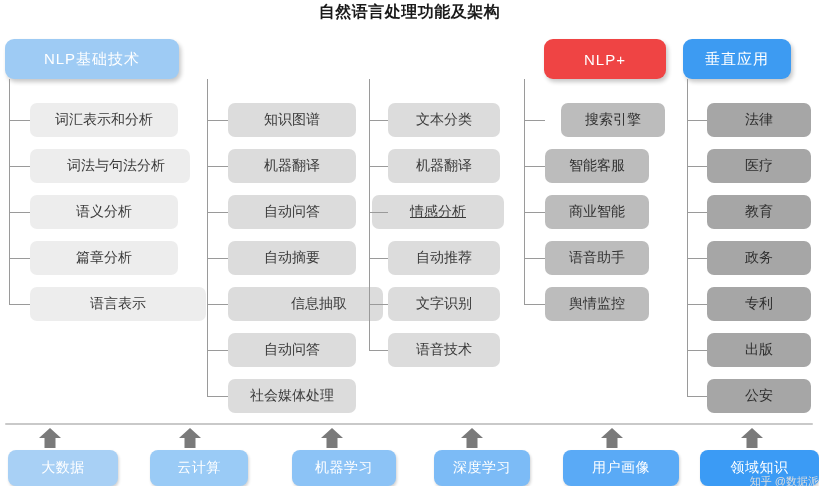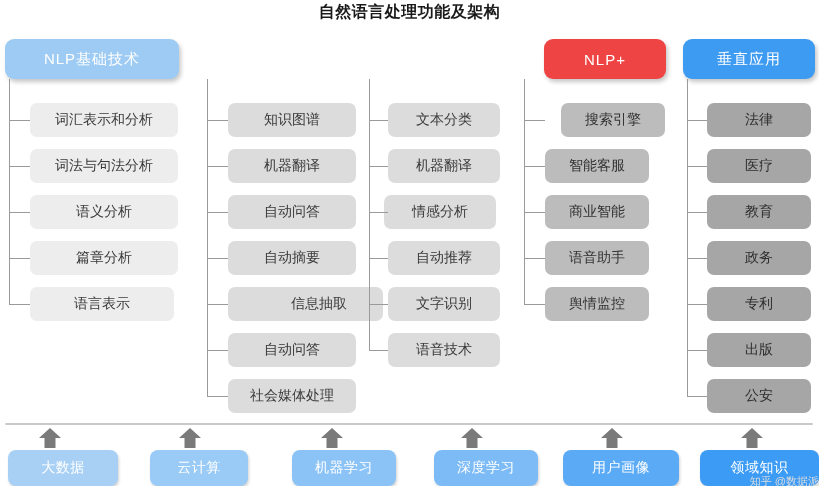--- a/index.html
+++ b/index.html
@@ -23,21 +23,21 @@
   
   .hdr{
     position:absolute;height:40px;border-radius:9px;
     display:flex;align-items:center;justify-content:center;
     color:#ffffff;font-size:15px;letter-spacing:1px;
     box-shadow:2px 3px 4px rgba(0,0,0,.22);
   }
   .hdr-c1{left:5px;top:39px;width:174px;background:#9ecbf4;}
   .hdr-c2{left:203px;top:39px;width:305px;background:#7cb8f3;}
   .hdr-c3{left:520px;top:39px;width:122px;background:#ef4444;margin-left:24px;}
-  .hdr-c4{left:683px;top:39px;width:132px;background:#3d9bf2;}
+  .hdr-c4{left:683px;top:39px;width:108px;background:#3d9bf2;}
 
   
   .trunk{position:absolute;width:1px;background:#9a9a9a;}
   .stub{position:absolute;height:1px;background:#9a9a9a;}
 
   
   .item{
     position:absolute;height:34px;border-radius:7px;
     display:flex;align-items:center;justify-content:center;
     font-size:14px;color:#3a3a3a;white-space:nowrap;
@@ -77,27 +77,27 @@
 
   <div class="title">自然语言处理功能及架构</div>
 
   <div class="hdr hdr-c1">NLP基础技术</div>
   <div class="hdr hdr-c3">NLP+</div>
   <div class="hdr hdr-c4">垂直应用</div>
 
   <div id="tree">
       <div class="item g1" style="left: 30px; top: 103px; width: 148px;">词汇表示和分析</div>
       <div class="stub" style="left: 9px; top: 120px; width: 21px;"></div>
-      <div class="item g1" style="left: 30px; top: 149px; width: 148px;">词法与句法分析</div>
+      <div class="item g1" style="left: 30px; top: 149px; width: 148px; padding-left: 12px;">词法与句法分析</div>
       <div class="stub" style="left: 9px; top: 166px; width: 21px;"></div>
       <div class="item g1" style="left: 30px; top: 195px; width: 148px;">语义分析</div>
       <div class="stub" style="left: 9px; top: 212px; width: 21px;"></div>
       <div class="item g1" style="left: 30px; top: 241px; width: 148px;">篇章分析</div>
       <div class="stub" style="left: 9px; top: 258px; width: 21px;"></div>
-      <div class="item g1" style="left: 30px; top: 287px; width: 144px;">语言表示</div>
+      <div class="item g1" style="left: 30px; top: 287px; width: 176px;">语言表示</div>
       <div class="stub" style="left: 9px; top: 304px; width: 21px;"></div>
       <div class="trunk" style="left: 9px; top: 79px; height: 225px;"></div>
       <div class="item g2" style="left: 228px; top: 103px; width: 128px;">知识图谱</div>
       <div class="stub" style="left: 207px; top: 120px; width: 21px;"></div>
       <div class="item g2" style="left: 228px; top: 149px; width: 128px;">机器翻译</div>
       <div class="stub" style="left: 207px; top: 166px; width: 21px;"></div>
       <div class="item g2" style="left: 228px; top: 195px; width: 128px;">自动问答</div>
       <div class="stub" style="left: 207px; top: 212px; width: 21px;"></div>
       <div class="item g2" style="left: 228px; top: 241px; width: 128px;">自动摘要</div>
       <div class="stub" style="left: 207px; top: 258px; width: 21px;"></div>
@@ -105,21 +105,21 @@
       <div class="stub" style="left: 207px; top: 304px; width: 21px;"></div>
       <div class="item g2" style="left: 228px; top: 333px; width: 128px;">自动问答</div>
       <div class="stub" style="left: 207px; top: 350px; width: 21px;"></div>
       <div class="item g2" style="left: 228px; top: 379px; width: 128px;">社会媒体处理</div>
       <div class="stub" style="left: 207px; top: 396px; width: 21px;"></div>
       <div class="trunk" style="left: 207px; top: 79px; height: 317px;"></div>
       <div class="item g2" style="left: 388px; top: 103px; width: 112px;">文本分类</div>
       <div class="stub" style="left: 369px; top: 120px; width: 19px;"></div>
       <div class="item g2" style="left: 388px; top: 149px; width: 112px;">机器翻译</div>
       <div class="stub" style="left: 369px; top: 166px; width: 19px;"></div>
-      <div class="item g2" style="left: 384px; top: 195px; width: 112px;">情感分析</div>
+      <div class="item g2" style="left: 372px; top: 195px; width: 132px; text-decoration: underline;">情感分析</div>
       <div class="stub" style="left: 369px; top: 212px; width: 19px;"></div>
       <div class="item g2" style="left: 388px; top: 241px; width: 112px;">自动推荐</div>
       <div class="stub" style="left: 369px; top: 258px; width: 19px;"></div>
       <div class="item g2" style="left: 388px; top: 287px; width: 112px;">文字识别</div>
       <div class="stub" style="left: 369px; top: 304px; width: 19px;"></div>
       <div class="item g2" style="left: 388px; top: 333px; width: 112px;">语音技术</div>
       <div class="stub" style="left: 369px; top: 350px; width: 19px;"></div>
       <div class="trunk" style="left: 369px; top: 79px; height: 271px;"></div>
       <div class="item g3" style="left: 545px; top: 103px; width: 104px; margin-left: 16px;">搜索引擎</div>
       <div class="stub" style="left: 524px; top: 120px; width: 21px;"></div>
@@ -180,19 +180,19 @@
       <div class="arrow" style="left: 740px; top: 427px;">
         <svg width="24" height="22" viewBox="0 0 24 22">
           <polygon points="12,1 23,11 17.5,11 17.5,21 6.5,21 6.5,11 1,11" fill="#7a7a7a"></polygon>
         </svg>
       </div>
     </div>
   <div id="bases">
       <div class="base" style="left: 8px; width: 110px; background: rgb(168, 208, 245);">大数据</div>
       <div class="base" style="left: 150px; width: 98px; background: rgb(154, 203, 246);">云计算</div>
       <div class="base" style="left: 292px; width: 104px; background: rgb(140, 195, 246);">机器学习</div>
-      <div class="base" style="left: 434px; width: 104px; background: rgb(124, 187, 246);">深度学习</div>
+      <div class="base" style="left: 434px; width: 96px; background: rgb(124, 187, 246);">深度学习</div>
       <div class="base" style="left: 563px; width: 116px; background: rgb(90, 170, 246);">用户画像</div>
       <div class="base" style="left: 700px; width: 119px; background: rgb(59, 155, 245);">领域知识</div>
     </div>
 
   <div class="watermark">知乎 @数据派</div>
 </div>
 
 </body></html>

